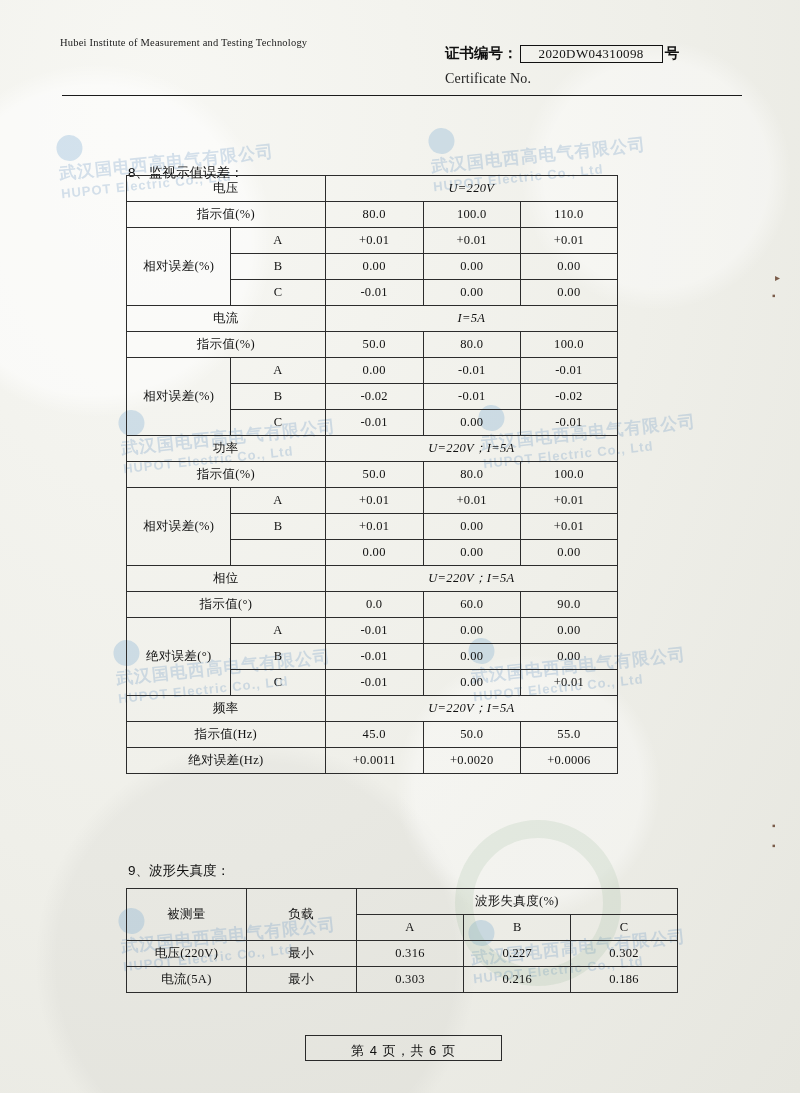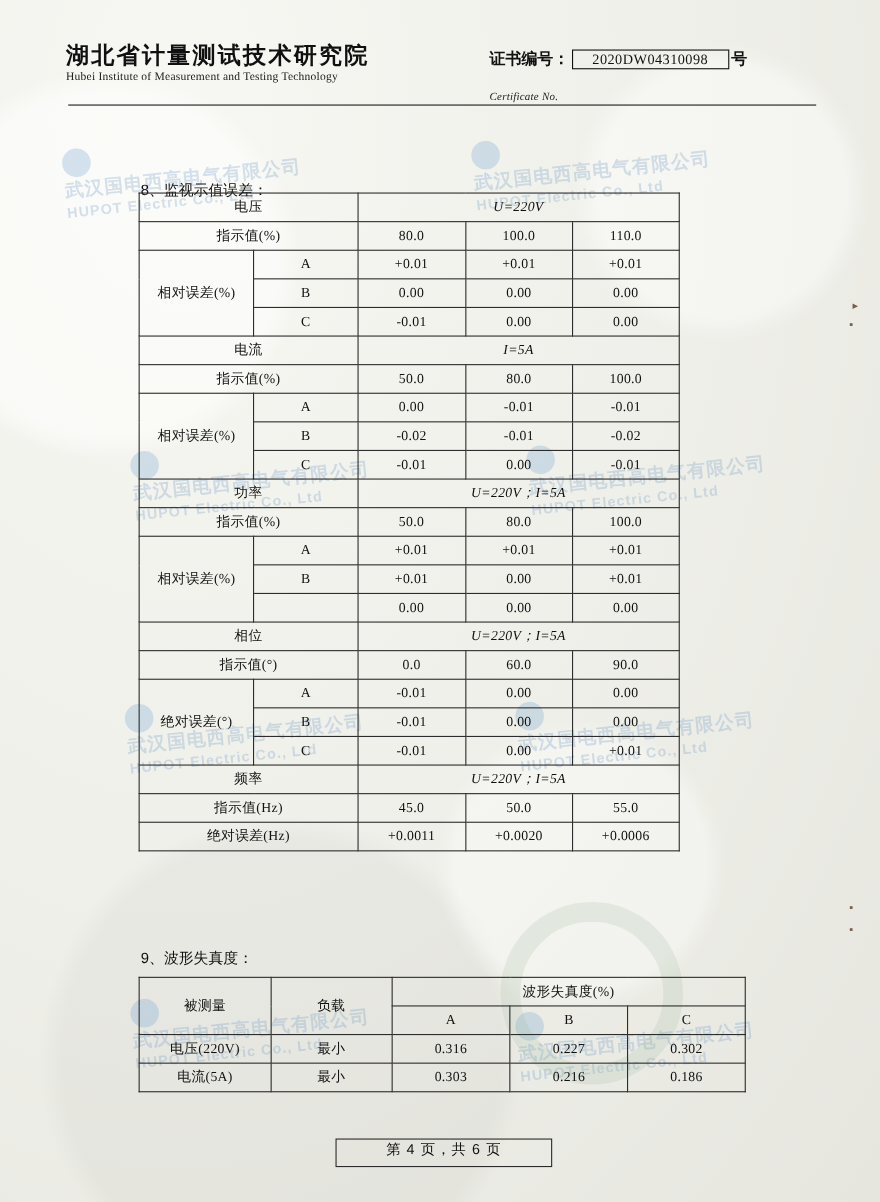--- a/index.html
+++ b/index.html
@@ -83,25 +83,24 @@
     border: 1px solid #111;
     padding: 0 18px;
     margin: 0 2px;
     font-family: "Liberation Serif", serif;
     font-weight: normal;
     font-size: 13px;
     letter-spacing: 0.4px;
   }
   .cert-en {
     font-family: "Liberation Serif", serif;
-    font-size: 10px;
+    font-size: 14px;
     color: #222;
-    margin-top: 20px;
+    margin-top: 8px;
     letter-spacing: 0.2px;
-    font-style: italic;
   }
   .header-rule {
     position: absolute;
     left: 62px;
     top: 95px;
     width: 680px;
     height: 0;
     border-top: 1.6px solid #1b1b1b;
   }
 
@@ -171,21 +170,21 @@
 
   
   .footer-box {
     position: absolute;
     left: 305px;
     top: 1035px;
     width: 195px;
     height: 24px;
     border: 1px solid #2a2a2a;
     display: flex;
-    align-items: flex-start;
+    align-items: flex-end;
     justify-content: center;
     font-family: "Liberation Sans", sans-serif;
     font-size: 13px;
     letter-spacing: 1px;
     color: #111;
   }
   .edge-mark {
     position: absolute;
     color: #7a5c4a;
     font-size: 10px;
@@ -234,21 +233,20 @@
       <span class="en">HUPOT Electric Co., Ltd</span>
     </div>
     <div class="wm" style="left:470px; top:910px;">
       <span class="logo"></span>
       <span class="cn">武汉国电西高电气有限公司</span>
       <span class="en">HUPOT Electric Co., Ltd</span>
     </div>
     <div class="wm-ring" style="left:455px; top:820px; width:130px; height:130px;"></div>
 
     <div class="header">
-      <div class="org-cn">湖北省计量测试技术研究院</div>
       <div class="org-en">Hubei Institute of Measurement and Testing Technology</div>
       <div class="cert-block">
         <div class="cert-line">
           <span>证书编号：</span>
           <span class="cert-no-box">2020DW04310098</span>
           <span>号</span>
         </div>
         <div class="cert-en">Certificate No.</div>
       </div>
     </div>

